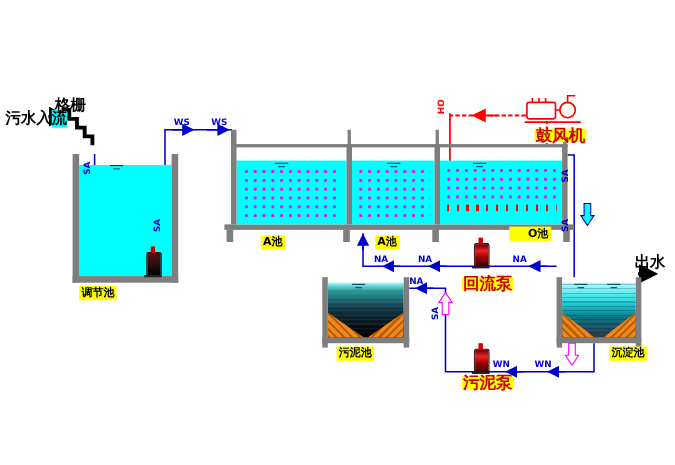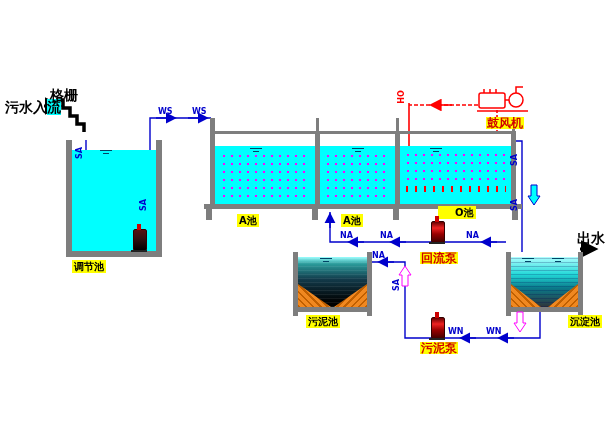--- a/index.html
+++ b/index.html
@@ -5,21 +5,21 @@
   html,body{margin:0;padding:0;background:#fff;}
   .stage{position:relative;width:614px;height:423px;background:#fff;overflow:hidden;
          font-family:"DejaVu Sans","Liberation Sans",sans-serif;}
   .abs{position:absolute;}
   .wall{background:#7e7e7e;}
   .water{background:#00ffff;}
   .dots{background-image:radial-gradient(circle,#ff00ff 1.2px,rgba(0,0,0,0) 1.5px);
         background-size:8px 8px;}
   .tlabel{background:#ffff00;color:#000;font-size:10px;font-weight:bold;
           padding:0 2px;line-height:13px;white-space:nowrap;}
-  .elabel{background:#ffff00;color:#d00000;font-size:12px;font-weight:bold;
+  .elabel{background:#ffff00;color:#d00000;font-size:15px;font-weight:bold;
           padding:0 1px;line-height:12px;white-space:nowrap;}
   .flabel{color:#0000cc;font-size:8px;font-weight:bold;white-space:nowrap;}
   .flabel.red{color:#ff0000;}
   .vlabel{transform:translate(-50%,-50%) rotate(-90deg);transform-origin:center;}
   .blabel{color:#000;font-size:14px;font-weight:bold;white-space:nowrap;}
   .pump{width:12px;height:20px;border:1px solid #300;border-radius:2px;
         background:linear-gradient(180deg,#600 0%,#e22 30%,#900 60%,#400 100%);}
   .pump::before{content:"";position:absolute;left:3px;top:-6px;width:4px;height:6px;background:#c00;}
   .pump::after{content:"";position:absolute;left:-3px;bottom:-2px;width:16px;height:2px;background:#222;}
   .pump.dark{background:linear-gradient(180deg,#511 0%,#311 40%,#000 100%);}
@@ -123,21 +123,21 @@
   <div class="abs wall" style="left:316px;top:118px;width:3px;height:13px;"></div>
   <div class="abs wall" style="left:396px;top:118px;width:3px;height:13px;"></div>
   <div class="abs wall" style="left:512px;top:118px;width:3px;height:13px;"></div>
 
   <div class="abs wm" style="left:250px;top:148px;"></div>
   <div class="abs wm" style="left:352px;top:148px;"></div>
   <div class="abs wm" style="left:430px;top:148px;"></div>
 
   <div class="abs tlabel" style="left:237px;top:214px;">A池</div>
   <div class="abs tlabel" style="left:341px;top:214px;">A池</div>
-  <div class="abs tlabel" style="left:438px;top:206px;padding-left:17px;">O池</div>
+  <div class="abs tlabel" style="left:463px;top:206px;padding-left:17px;">O池</div>
 
   <svg class="abs" style="left:476px;top:84px;" width="54" height="32" viewBox="0 0 54 32">
     <g fill="none" stroke="#ff0000" stroke-width="1.5">
       <rect x="3" y="9" width="26" height="15" rx="2"></rect>
       <circle cx="40" cy="16" r="7"></circle>
       <path d="M29,16 L33,16"></path>
       <path d="M1,27 L52,27"></path>
       <path d="M40,9 L40,3 L47,3"></path>
       <path d="M8,9 L8,5 M14,9 L14,5 M20,9 L20,5"></path>
     </g>
@@ -152,21 +152,21 @@
   </svg>
 
   <div class="abs sed-fill" style="left:511px;top:257px;width:67px;height:50px;"></div>
   <div class="abs tri-l" style="left:511px;top:284px;width:30px;height:23px;"></div>
   <div class="abs tri-r" style="left:548px;top:284px;width:30px;height:23px;"></div>
   <div class="abs wall" style="left:506px;top:252px;width:5px;height:64px;"></div>
   <div class="abs wall" style="left:578px;top:252px;width:5px;height:64px;"></div>
   <div class="abs wall" style="left:506px;top:307px;width:77px;height:5px;"></div>
   <div class="abs wm" style="left:522px;top:258px;"></div>
   <div class="abs wm" style="left:552px;top:258px;"></div>
-  <div class="abs tlabel" style="left:530px;top:315px;margin-left:38px;">沉淀池</div>
+  <div class="abs tlabel" style="left:516px;top:315px;margin-left:38px;">沉淀池</div>
   <div class="abs blabel" style="left:577px;top:230px;">出水</div>
   <svg class="abs" style="left:513px;top:311px;" width="14" height="22" viewBox="0 0 14 22">
     <path d="M4,1 L10,1 L10,12 L13,12 L7,21 L1,12 L4,12 Z" fill="#ffffff" stroke="#ff00ff" stroke-width="1"></path>
   </svg>
 
   <div class="abs slu-fill" style="left:298px;top:257px;width:69px;height:50px;"></div>
   <div class="abs tri-l" style="left:298px;top:284px;width:33px;height:23px;"></div>
   <div class="abs tri-r" style="left:334px;top:284px;width:33px;height:23px;"></div>
   <div class="abs wall" style="left:293px;top:252px;width:5px;height:64px;"></div>
   <div class="abs wall" style="left:367px;top:252px;width:5px;height:64px;"></div>

